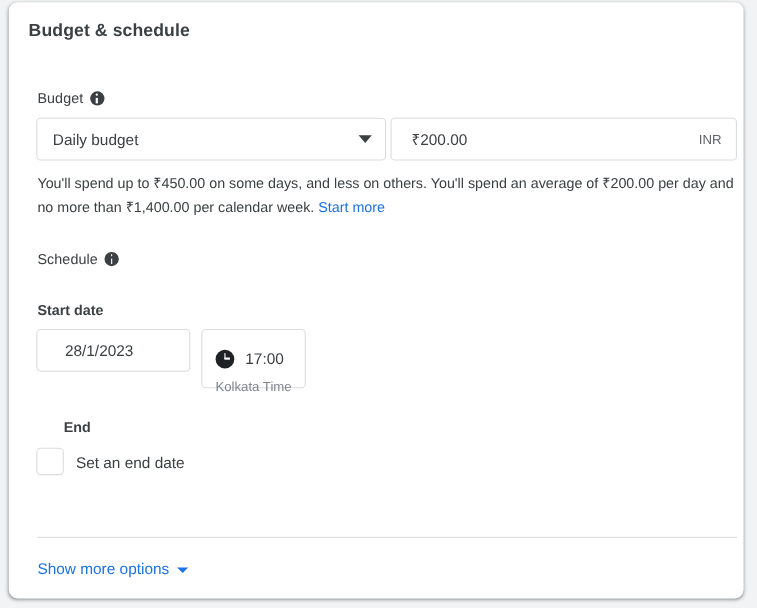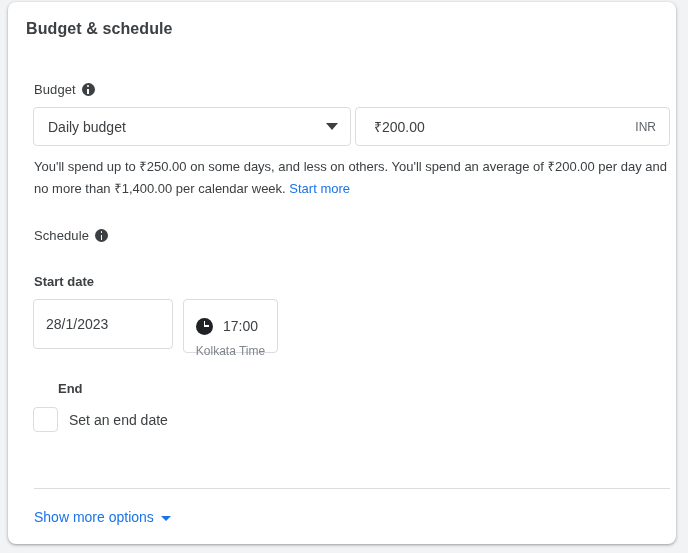--- a/index.html
+++ b/index.html
@@ -166,28 +166,28 @@
     top: 272px;
     font-size: 13px;
     font-weight: bold;
     color: #3c4043;
   }
   #start-date-input {
     position: absolute;
     left: 25px;
     top: 297px;
     width: 140px;
-    height: 50px;
+    height: 39px;
     border: 1px solid #dadce0;
     border-radius: 4px;
     background: #fff;
     font-family: "Liberation Sans", sans-serif;
     font-size: 14px;
     color: #3c4043;
-    padding: 0 12px;
+    padding: 0 25px;
     outline: none;
   }
   #start-time-field {
     position: absolute;
     left: 175px;
     top: 297px;
     width: 95px;
     height: 54px;
     border: 1px solid #dadce0;
     border-radius: 4px;
@@ -319,21 +319,21 @@
     <div id="budget-type-select">
       <span id="budget-type-value">Daily budget</span>
       <span class="caret-down"></span>
     </div>
     <div id="budget-amount-field">
       <input id="budget-amount-input" type="text" value="₹200.00" style="">
       <span id="budget-currency">INR</span>
     </div>
   </div>
 
-  <div id="budget-help"><span>You'll spend up to ₹250.00 on some days, and less on others. You'll spend an average of ₹200.00 per day and no more than ₹1,400.00 per calendar week. </span><a id="budget-help-link" href="#">Start more</a></div>
+  <div id="budget-help"><span>You'll spend up to ₹450.00 on some days, and less on others. You'll spend an average of ₹200.00 per day and no more than ₹1,400.00 per calendar week. </span><a id="budget-help-link" href="#">Start more</a></div>
 
   <div id="schedule-label" class="section-label">
     <span>Schedule</span>
     <span class="info-icon"></span>
   </div>
 
   <div id="start-date-label">Start date</div>
   <input id="start-date-input" type="text" value="28/1/2023" style="">
   <div id="start-time-field">
     <span class="clock-icon"></span>

